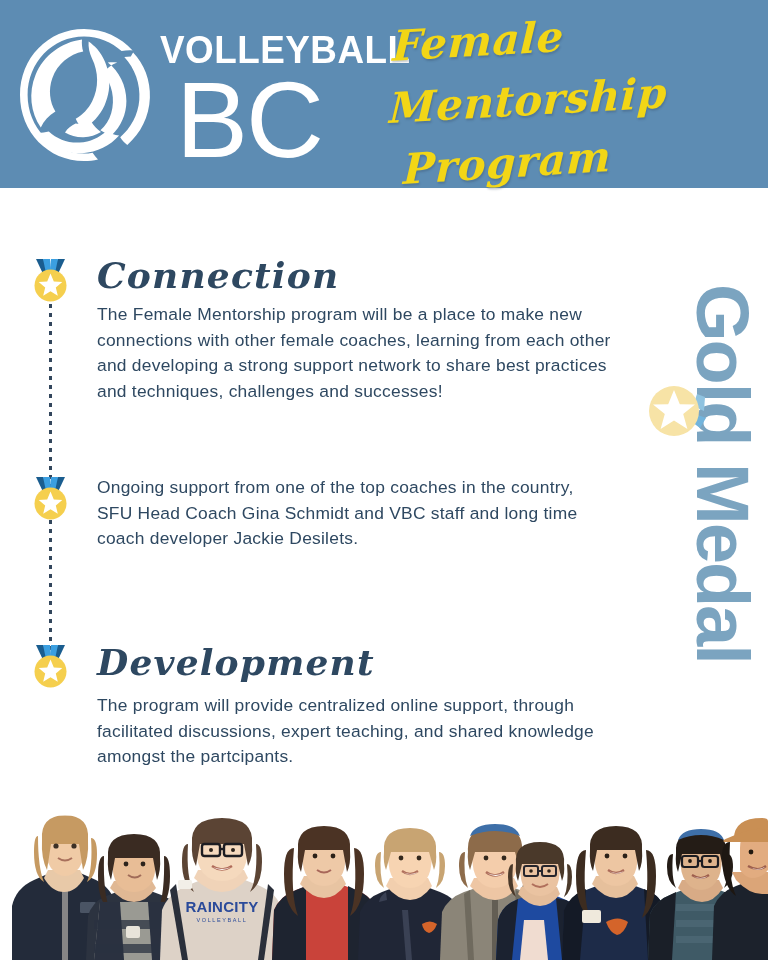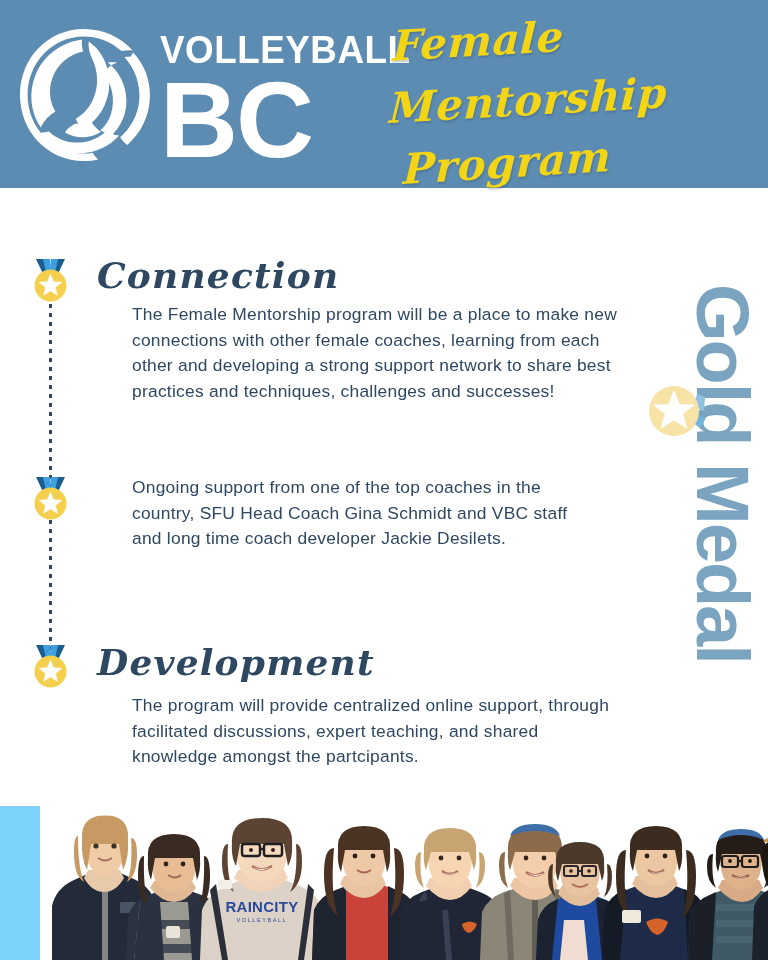--- a/index.html
+++ b/index.html
@@ -46,26 +46,27 @@
     letter-spacing:0.5px;
     line-height:40px;
     display:block;
     white-space:nowrap;
     transform:scaleX(0.97);
     transform-origin:left center;
   }
   .logo-bc {
     color:#ffffff;
     font-family:"Liberation Sans", sans-serif;
-    font-weight:bold;
+    font-weight:normal;
     font-size:108px;
     line-height:96px;
     letter-spacing:-2px;
     display:block;
     margin-top:2px;
+    margin-left:16px;
   }
 
   .header-title {
     position:absolute; left:388px; top:16px;
     width:372px; height:160px;
     color:#f2d616;
     font-family:"DejaVu Serif", serif;
     font-style:italic;
     font-weight:bold;
     font-size:42px;
@@ -115,21 +116,20 @@
   }
   .section.s2 .sec-title, .section.s3 .sec-title { margin-bottom:14px; }
 
   .sec-body {
     color:#2e4861;
     font-family:"Liberation Sans", sans-serif;
     font-size:17.4px;
     line-height:25.6px;
     letter-spacing:0.25px;
     font-weight:500;
-    margin-left:35px;
   }
 
   
   .gms {
     position:absolute;
     left:618px; top:288px;
     width:150px; height:452px;
   }
   .gms-goldmedal {
     position:absolute;
@@ -151,21 +151,20 @@
     left:648px; top:382px;
     width:58px; height:58px;
   }
 
   
   .photo-strip {
     position:absolute; left:0; top:806px;
     width:768px; height:154px;
     background:#7dd3fc;
     overflow:hidden;
-    padding-left:40px;
   }
   .photo-strip svg { display:block; }
 </style>
 </head>
 <body>
 
 <div class="poster">
 
   <div class="header">
 

